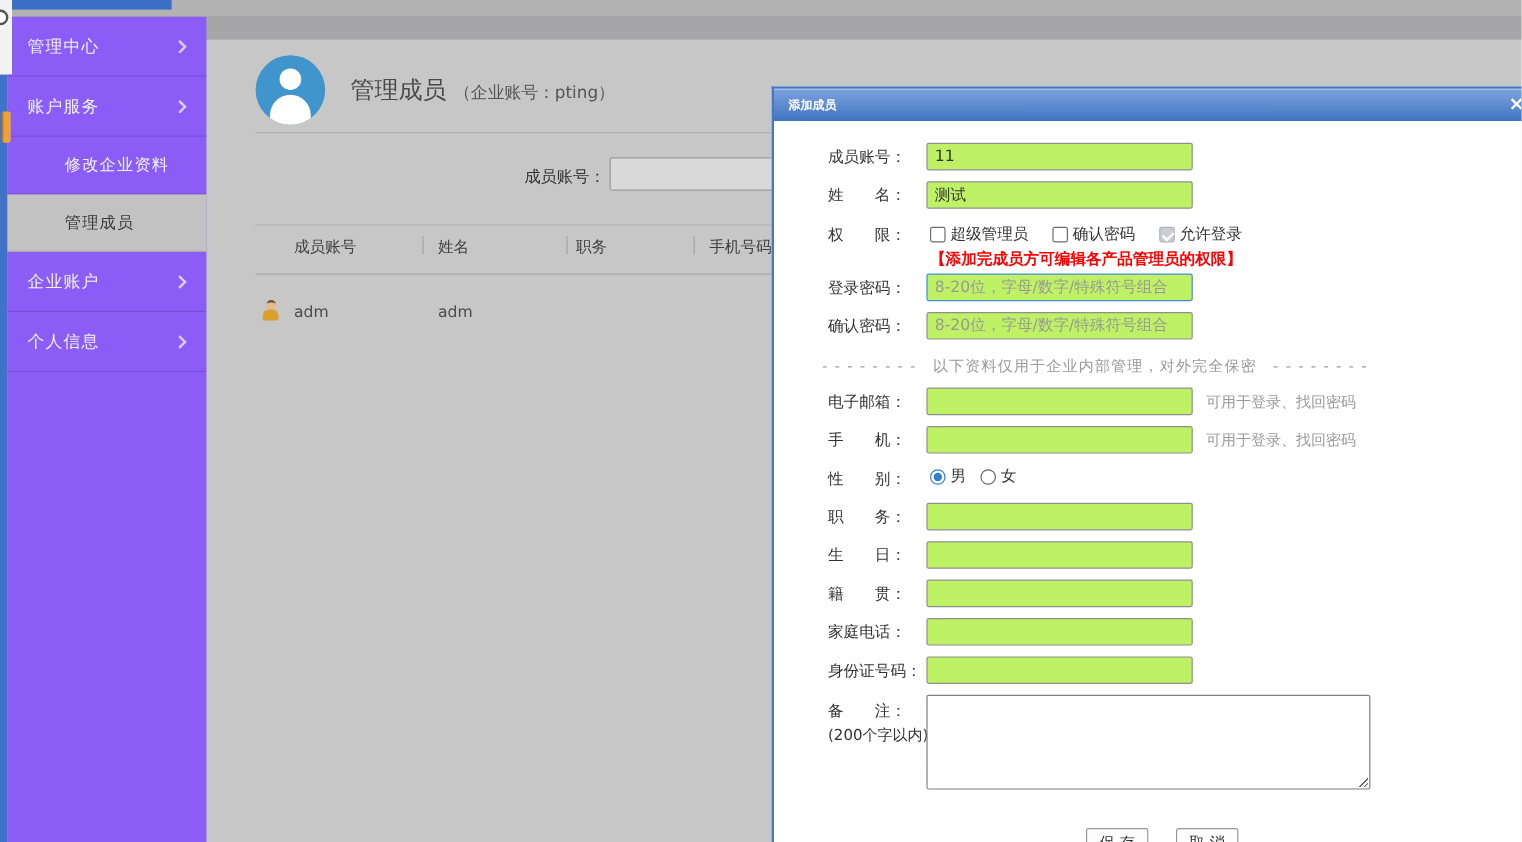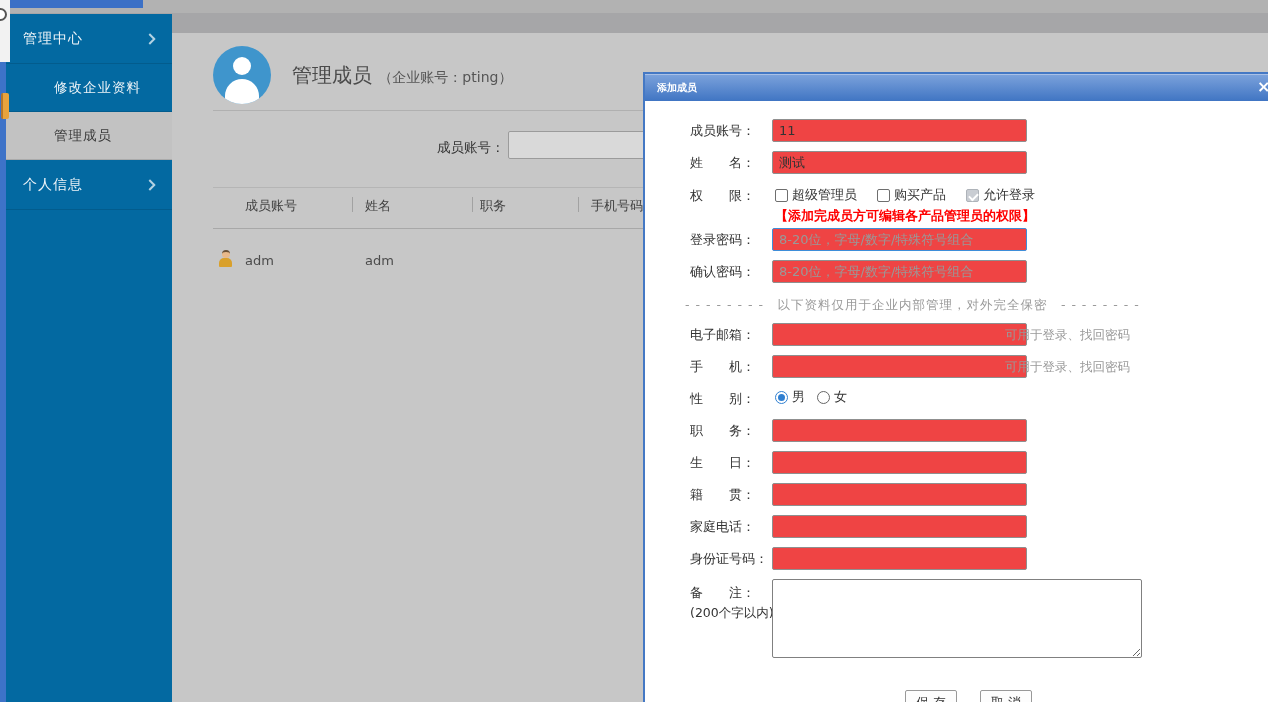--- a/index.html
+++ b/index.html
@@ -13,21 +13,21 @@
   
   .band1 { position:absolute; left:0; top:0; width:1268px; height:13px; background:#b2b2b2; }
   .band2 { position:absolute; left:0; top:13px; width:1268px; height:20px; background:#a6a6a8; }
   .tab-frag { position:absolute; left:10px; top:0; width:133px; height:8px; background:#3b70c6; }
   .corner-white { position:absolute; left:0; top:0; width:10px; height:62px; background:#f2f2f2; overflow:hidden; z-index:5; }
   .corner-glyph { position:absolute; left:-6px; top:8px; width:13px; height:13px; border:2px solid #555; border-radius:50%; background:#fff; }
   .left-strip { position:absolute; left:0; top:62px; width:6px; height:640px; background:#3e73c8; z-index:4; }
   .left-artifact { position:absolute; left:1px; top:93px; width:8px; height:26px; background:#e8a33d; border-left:2px solid #b5762a; border-radius:2px; z-index:6; }
 
   
-  .sidebar { position:absolute; left:6px; top:14px; width:166px; height:688px; background:#0369a1; z-index:3; }
+  .sidebar { position:absolute; left:6px; top:14px; width:166px; height:688px; background:#8b5cf6; z-index:3; }
   .side-item {
     position:relative; height:50px; display:flex; align-items:center;
     padding:0 18px 0 17px; color:#eef4f8; letter-spacing:1px; font-size:14px;
     border-bottom:1px solid rgba(0,0,0,0.12); cursor:pointer;
   }
   .side-item .lbl { flex:1; }
   .side-sub { height:48px; padding-left:48px; font-size:13.5px; }
   .side-sub.active { background:#c2c2c2; color:#3a3a3a; }
   .chev { width:8px; height:8px; border-right:2px solid rgba(255,255,255,0.7); border-top:2px solid rgba(255,255,255,0.7); }
   .chev-right { transform:rotate(45deg); }
@@ -60,23 +60,23 @@
 
   
   .modal { position:absolute; left:643px; top:72px; width:700px; height:700px; background:#fff;
            border:2px solid #4478c4; border-right:none; border-bottom:none; z-index:10; }
   .modal-header { position:relative; height:27px; background:linear-gradient(#7aa1db,#4075c3);
                   border-top:1px solid #a9c0e6; }
   .modal-title { position:absolute; left:12px; top:6px; color:#fff; font-weight:bold; font-size:10px; }
   .modal-close { position:absolute; left:612px; top:4px; color:#fff; font-size:16px; font-weight:bold; cursor:pointer; line-height:1; }
   .modal-body { position:relative; width:100%; height:673px; background:#fff; }
   .flabel { position:absolute; left:45px; width:95px; font-size:13px; color:#333; }
-  .finput { position:absolute; left:127px; width:255px; height:23px; padding:2px 6px;
+  .finput { position:absolute; left:127px; width:222px; height:23px; padding:2px 6px;
             border:1px solid #8f8f8f; border-radius:2px; font-size:13px; color:#333;
-            font-family:"DejaVu Sans","Liberation Sans",sans-serif; background:#ef4444; }
+            font-family:"DejaVu Sans","Liberation Sans",sans-serif; background:#bef264; }
   .finput::placeholder { color:#999; }
   .finput.focused { border:1px solid #3e8ed9; }
   .hint { position:absolute; left:360px; font-size:12.5px; color:#999; }
   .perm-row { position:absolute; left:130px; top:85px; display:flex; align-items:center; gap:20px; }
   .cb-group, .rd-group { display:flex; align-items:center; gap:4px; cursor:pointer; }
   .cb { width:13px; height:13px; border:1px solid #6e6e6e; background:#fff; border-radius:2px; position:relative; }
   .cb.disabled-checked { background:#c9cdd3; border-color:#aeb3b9; }
   .cb.disabled-checked::after { content:""; position:absolute; left:2px; top:3px; width:7px; height:4px;
       border-left:2px solid #fff; border-bottom:2px solid #fff; transform:rotate(-45deg); }
   .red-note { position:absolute; left:130px; top:106px; color:#f00; font-weight:bold; font-size:13px; }
@@ -104,25 +104,33 @@
   <div class="corner-glyph"></div>
 </div>
 <div class="left-strip"></div>
 <div class="left-artifact"></div>
 
 <nav class="sidebar">
   <div class="side-item">
     <span class="lbl">管理中心</span>
     <span class="chev chev-right"></span>
   </div>
+  <div class="side-item">
+    <span class="lbl">账户服务</span>
+    <span class="chev chev-right"></span>
+  </div>
   <div class="side-item side-sub">
     <span class="lbl">修改企业资料</span>
   </div>
   <div class="side-item side-sub active">
     <span class="lbl">管理成员</span>
+  </div>
+  <div class="side-item">
+    <span class="lbl">企业账户</span>
+    <span class="chev chev-right"></span>
   </div>
   <div class="side-item">
     <span class="lbl">个人信息</span>
     <span class="chev chev-right"></span>
   </div>
 </nav>
 
 <div class="avatar">
   <div class="av-head"></div>
   <div class="av-body"></div>
@@ -169,21 +177,21 @@
     <input class="finput" style="top: 50px;" type="text" value="测试">
 
     <span class="flabel" style="top:86px">权　　限：</span>
     <div class="perm-row">
       <span class="cb-group">
         <span class="cb"></span>
         <span>超级管理员</span>
       </span>
       <span class="cb-group">
         <span class="cb"></span>
-        <span>购买产品</span>
+        <span>确认密码</span>
       </span>
       <span class="cb-group">
         <span class="cb disabled-checked"></span>
         <span>允许登录</span>
       </span>
     </div>
     <span class="red-note">【添加完成员方可编辑各产品管理员的权限】</span>
 
     <span class="flabel" style="top:130px">登录密码：</span>
     <input class="finput focused" style="top: 127px;" type="text" placeholder="8-20位，字母/数字/特殊符号组合">

